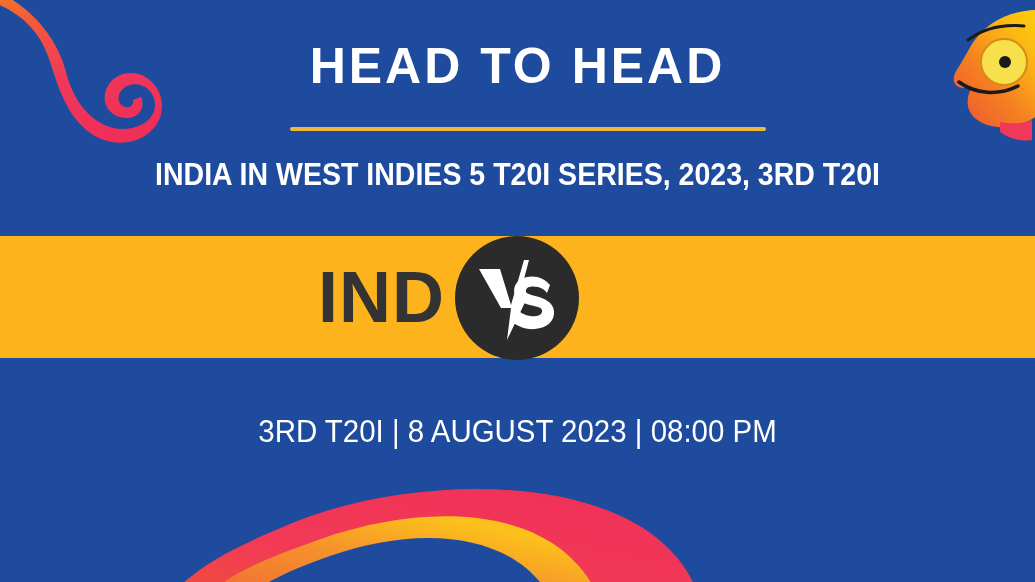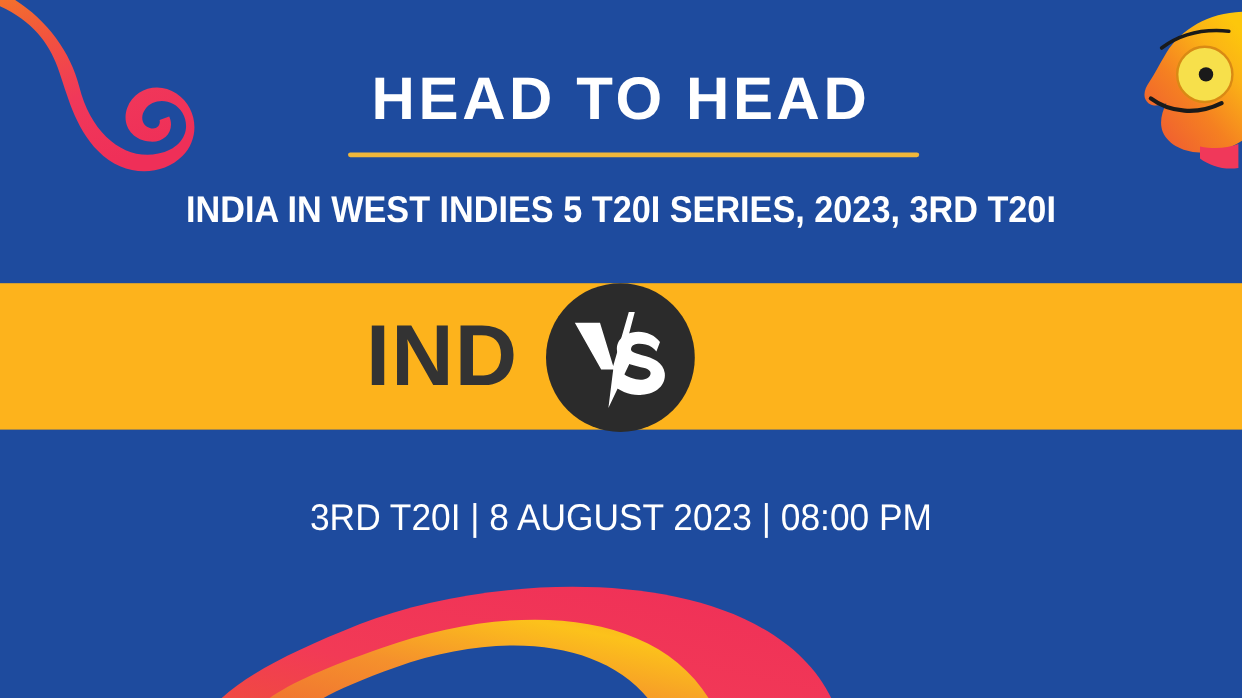--- a/index.html
+++ b/index.html
@@ -45,21 +45,21 @@
     position: absolute;
     left: 0;
     top: 0;
     width: 1035px;
     height: 236px;
     z-index: 3;
   }
   .title {
     position: absolute;
     left: 0;
-    top: 52px;
+    top: 36px;
     width: 1035px;
     text-align: center;
     color: #ffffff;
     font-size: 50px;
     font-weight: bold;
     letter-spacing: 3px;
     line-height: 60px;
     white-space: nowrap;
   }
   .title-rule {
@@ -82,21 +82,21 @@
     font-weight: bold;
     letter-spacing: 0px;
     line-height: 40px;
     white-space: nowrap;
     transform: scaleX(0.92);
   }
 
   
   .matchup {
     position: absolute;
-    left: 0;
+    left: 13px;
     top: 236px;
     width: 920px;
     height: 122px;
     z-index: 3;
   }
   .team-code {
     position: absolute;
     top: 0;
     height: 122px;
     line-height: 122px;

